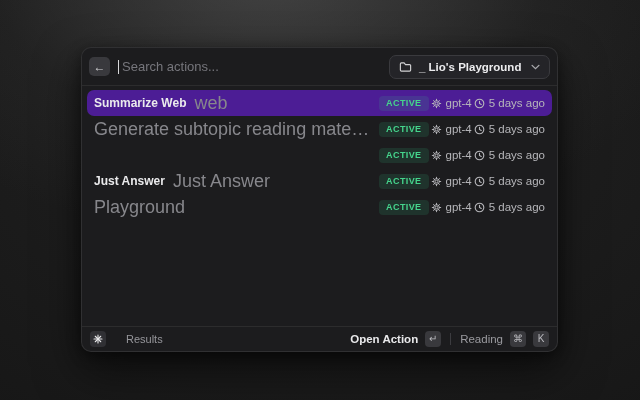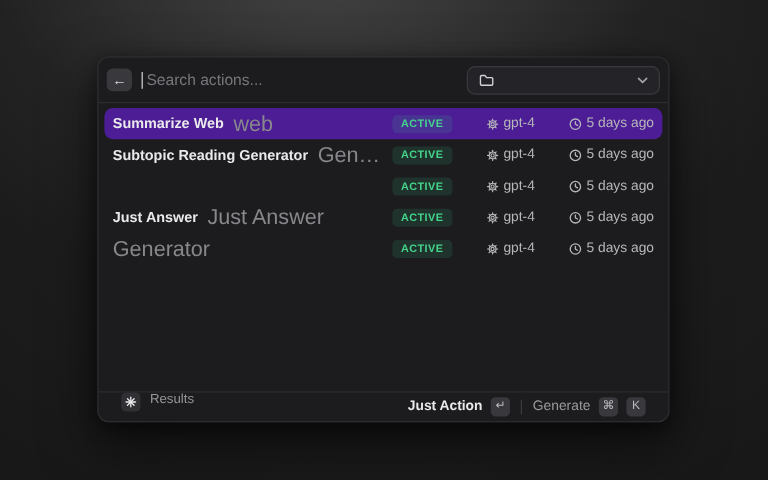--- a/index.html
+++ b/index.html
@@ -45,33 +45,33 @@
   .workspace .chev { margin-left:auto; display:flex; }
   
   .list { flex:1 1 auto; padding:4px 5px; overflow:hidden; }
   .row {
     height:26px; display:flex; align-items:center; gap:8px;
     border-radius:7px; padding:0 7px; cursor:pointer;
   }
   .row.selected { background:#4c1d95; }
   .row-title { color:#eaeaec; font-size:12px; font-weight:700; white-space:nowrap; }
   .row-sub { color:#87878c; font-size:18px; white-space:nowrap; overflow:hidden; text-overflow:ellipsis; }
-  .row-right { margin-left:auto; display:flex; align-items:center; gap:28px; flex:0 0 auto; }
+  .row-right { margin-left:auto; display:flex; align-items:center; gap:2px; flex:0 0 auto; }
   .badge {
     background:rgba(52,211,140,0.13); color:#45d48c;
     font-size:9px; font-weight:700; letter-spacing:0.4px;
     padding:2.5px 7px; border-radius:4px;
   }
   .meta { display:flex; align-items:center; gap:4px; color:#b6b6ba; font-size:11.5px; white-space:nowrap;text-align:center; }
   .meta svg { display:block; }
   
   .footer {
     height:25px; flex:0 0 25px;
     border-top:1px solid rgba(255,255,255,0.07);
-    display:flex; gap:8px; padding:0 19px;
+    display:flex; align-items:center; gap:20px; padding:0 8px;
   }
   .logo {
     width:16px; height:16px; border-radius:4px; background:#303034;
     display:flex; align-items:center; justify-content:center;
   }
   .results-label { color:#96969b; font-size:11px; }
   .footer-right { margin-left:auto; display:flex; align-items:center; gap:7px; }
   .open-action { color:#e9e9eb; font-size:11.5px; font-weight:600; }
   .key {
     min-width:16px; height:16px; padding:0 3px;
@@ -94,20 +94,21 @@
     <div class="search">
       <span class="caret"></span>
       <span class="placeholder">Search actions...</span>
     </div>
     <button class="workspace">
       <span style="display:flex">
         <svg width="13" height="12" viewBox="0 0 16 14" fill="none" stroke="#d2d2d4" stroke-width="1.4" stroke-linejoin="round">
           <path d="M1.7 3.2 a1.2 1.2 0 0 1 1.2-1.2 h3.4 l1.7 2.1 h5.1 a1.2 1.2 0 0 1 1.2 1.2 v5.5 a1.2 1.2 0 0 1 -1.2 1.2 h-10.2 a1.2 1.2 0 0 1 -1.2-1.2 z"></path>
         </svg>
       </span>
+      <span class="workspace-label">_ Lio's Playground</span>
       <span class="chev">
         <svg width="9" height="6" viewBox="0 0 10 6" fill="none" stroke="#a8a8ac" stroke-width="1.5" stroke-linecap="round">
           <path d="M1.2 1.2 L5 4.8 L8.8 1.2"></path>
         </svg>
       </span>
     </button>
   </div>
 
   <div class="list">
 
@@ -141,21 +142,20 @@
                 <circle cx="6" cy="6" r="4.7"></circle>
                 <path d="M6 3.6 V6 L7.9 7.1"></path>
               </svg>
             </span>
           <span>5 days ago</span>
         </span>
       </span>
     </div>
 
     <div class="row">
-      <span class="row-title">Subtopic Reading Generator</span>
       <span class="row-sub">Generate subtopic reading material</span>
       <span class="row-right">
         <span class="badge">ACTIVE</span>
         <span class="meta">
           <span>
               <svg width="11" height="11" viewBox="0 0 14 14" fill="none" stroke="#b6b6ba" stroke-width="1.2">
                 <circle cx="7" cy="7" r="1.7"></circle>
                 <circle cx="7" cy="7" r="3.6"></circle>
                 <g stroke-linecap="round">
                   <line x1="7" y1="3.4" x2="7" y2="1.6"></line>
@@ -248,21 +248,21 @@
                 <circle cx="6" cy="6" r="4.7"></circle>
                 <path d="M6 3.6 V6 L7.9 7.1"></path>
               </svg>
             </span>
           <span>5 days ago</span>
         </span>
       </span>
     </div>
 
     <div class="row">
-      <span class="row-sub">Generator</span>
+      <span class="row-sub">Playground</span>
       <span class="row-right">
         <span class="badge">ACTIVE</span>
         <span class="meta">
           <span>
               <svg width="11" height="11" viewBox="0 0 14 14" fill="none" stroke="#b6b6ba" stroke-width="1.2">
                 <circle cx="7" cy="7" r="1.7"></circle>
                 <circle cx="7" cy="7" r="3.6"></circle>
                 <g stroke-linecap="round">
                   <line x1="7" y1="3.4" x2="7" y2="1.6"></line>
                   <line x1="7" y1="10.6" x2="7" y2="12.4"></line>
@@ -295,22 +295,22 @@
     <span class="logo">
       <svg width="10" height="10" viewBox="0 0 12 12" stroke="#eaeaec" stroke-width="1.3" stroke-linecap="round">
         <line x1="6" y1="1.2" x2="6" y2="10.8"></line>
         <line x1="1.2" y1="6" x2="10.8" y2="6"></line>
         <line x1="2.7" y1="2.7" x2="9.3" y2="9.3"></line>
         <line x1="9.3" y1="2.7" x2="2.7" y2="9.3"></line>
       </svg>
     </span>
     <span class="results-label">Results</span>
     <div class="footer-right">
-      <span class="open-action">Just Action</span>
+      <span class="open-action">Open Action</span>
       <span class="key">↵</span>
       <span class="vdiv"></span>
-      <span class="actions-label">Generate</span>
+      <span class="actions-label">Reading</span>
       <span class="key">⌘</span>
       <span class="key">K</span>
     </div>
   </div>
 
 </div>
 
 </body></html>

